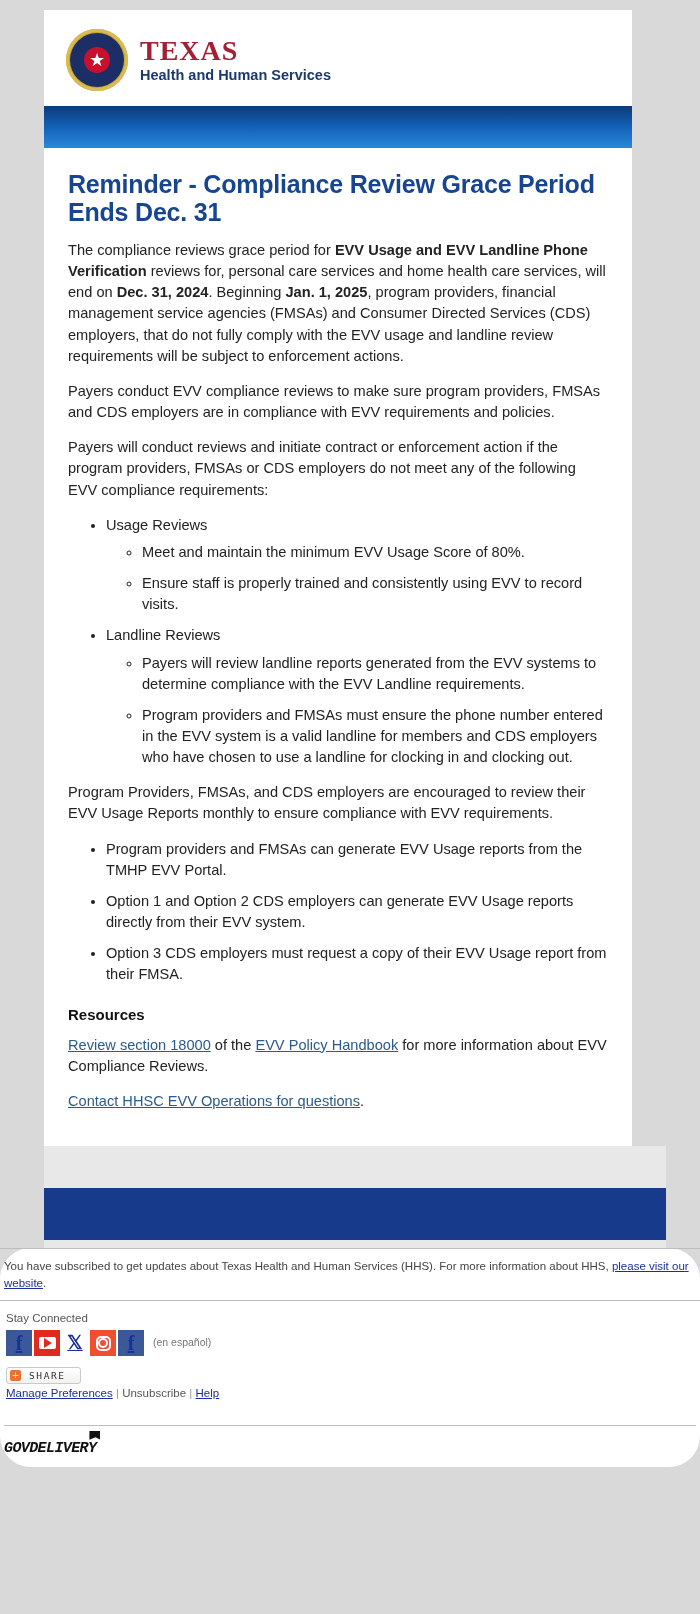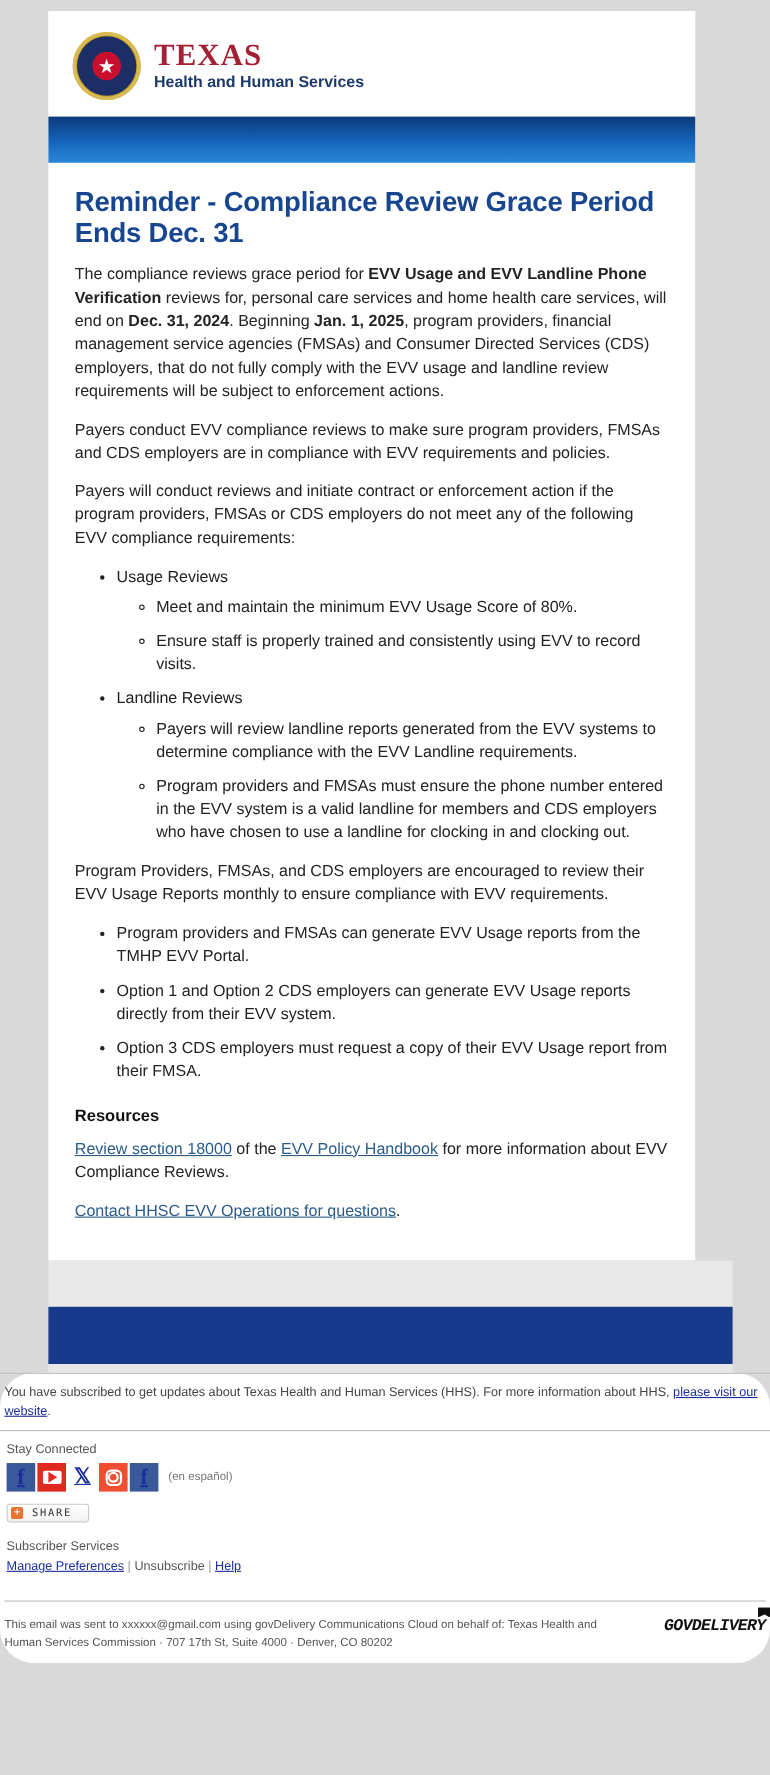--- a/index.html
+++ b/index.html
@@ -202,33 +202,31 @@
             <span>f</span>
           </a>
         <span class="esp">(en español)</span>
       </div>
 
       <div class="share-btn">
         <span class="share-plus">+</span>
         <span class="share-label">SHARE</span>
       </div>
 
-      <div class="subsvc">Subscriber Services</div>
       <div class="subsvc-links">
         <a href="#">Manage Preferences</a>
         <span class="sep-dim">|</span>
         <a href="#" style="color:#555;text-decoration:none;">Unsubscribe</a>
         <span class="sep-dim">|</span>
         <a href="#">Help</a>
       </div>
     </div>
 
     <div class="gd-sep" style="margin:14px 4px 0 4px;"></div>
     <div class="final">
-      <div class="final-txt">This email was sent to xxxxxx@gmail.com using govDelivery Communications Cloud on behalf of: Texas Health and Human Services Commission · 707 17th St, Suite 4000 · Denver, CO 80202</div>
       <div class="gd-logo">
         <span>GOVDELIVERY</span>
         <span class="gd-flag"></span>
       </div>
     </div>
 
   </div>
 </div>
 
 </body></html>

